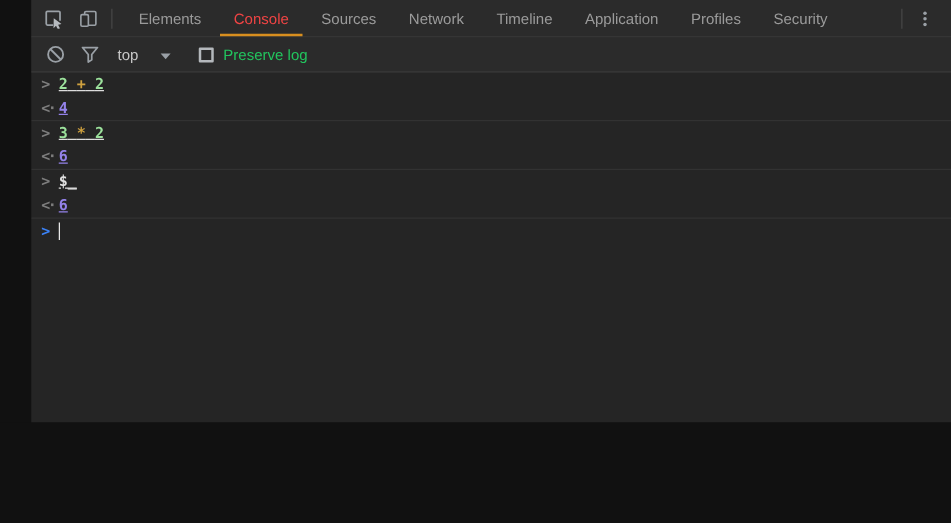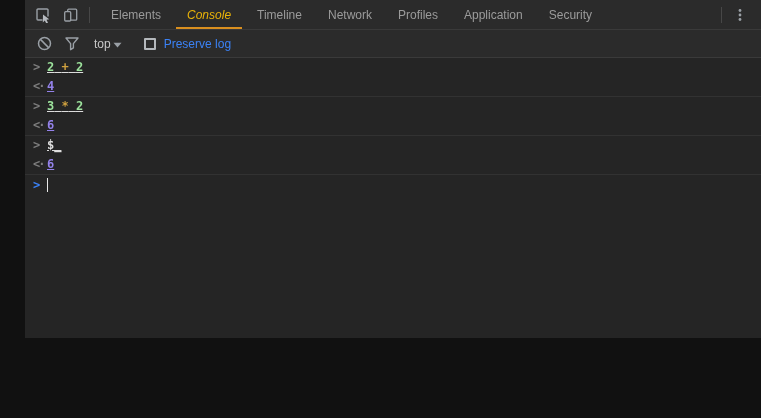--- a/index.html
+++ b/index.html
@@ -35,41 +35,41 @@
   .vsep{
     width:1px;height:16px;background:#474747;align-self:center;margin:0 4px;
   }
   .tabs{display:flex;align-items:stretch;margin-left:4px;}
   .tab{
     display:flex;align-items:center;
     padding:0 13px;
     font-size:12px;color:#9b9b9b;
     cursor:pointer;position:relative;
   }
-  .tab.active{color:#eab308;font-style:italic;}
+  .tab.active{color:#ef4444;}
   .tab.active::after{
     content:"";position:absolute;left:2px;right:2px;bottom:0;height:2px;
     background:var(--accent,#d98f1f);
   }
   .tabbar-right{margin-left:auto;display:flex;align-items:stretch;padding-right:4px;}
   
   .console-toolbar{
     height:28px;flex:0 0 28px;
     background:var(--bg-toolbar);
     border-bottom:1px solid var(--border);
     display:flex;align-items:center;
     padding-left:5px;font-size:12px;color:#c7c7c7;
   }
   .context-select{
-    display:flex;align-items:center;gap:2px;
+    display:flex;align-items:center;gap:17px;
     margin-left:8px;cursor:pointer;color:#c7c7c7;
   }
   .preserve{
     display:flex;align-items:center;gap:8px;
-    margin-left:22px;cursor:pointer;color:#3b82f6;text-align:right;
+    margin-left:22px;cursor:pointer;color:#22c55e;text-align:right;
   }
   .checkbox{
     width:12px;height:12px;
     border:2px solid #b4b8bc;border-radius:1px;
     background:transparent;display:inline-block;
   }
   
   .console-output{
     flex:1 1 auto;
     font-family:"DejaVu Sans Mono",monospace;
@@ -119,24 +119,25 @@
         <svg width="16" height="16" viewBox="0 0 16 16">
           <rect x="4.7" y="2.2" width="9" height="11" rx="1" fill="none" stroke="#9aa0a6" stroke-width="1.3"></rect>
           <rect x="1.7" y="4.7" width="6" height="9.3" rx="1" fill="#2b2b2b" stroke="#9aa0a6" stroke-width="1.3"></rect>
         </svg>
       </span>
     </div>
     <div class="vsep"></div>
     <nav class="tabs" id="tabs">
         <div class="tab">Elements</div>
         <div class="tab active">Console</div>
+        <div class="tab">Sources</div>
+        <div class="tab">Network</div>
         <div class="tab">Timeline</div>
-        <div class="tab">Network</div>
+        <div class="tab">Application</div>
         <div class="tab">Profiles</div>
-        <div class="tab">Application</div>
         <div class="tab">Security</div>
       </nav>
     <div class="tabbar-right">
       <div class="vsep"></div>
       <div class="icon-btn">
         <span>
           <svg width="16" height="16" viewBox="0 0 16 16">
             <circle cx="8" cy="3.5" r="1.4" fill="#9aa0a6"></circle>
             <circle cx="8" cy="8" r="1.4" fill="#9aa0a6"></circle>
             <circle cx="8" cy="12.5" r="1.4" fill="#9aa0a6"></circle>

